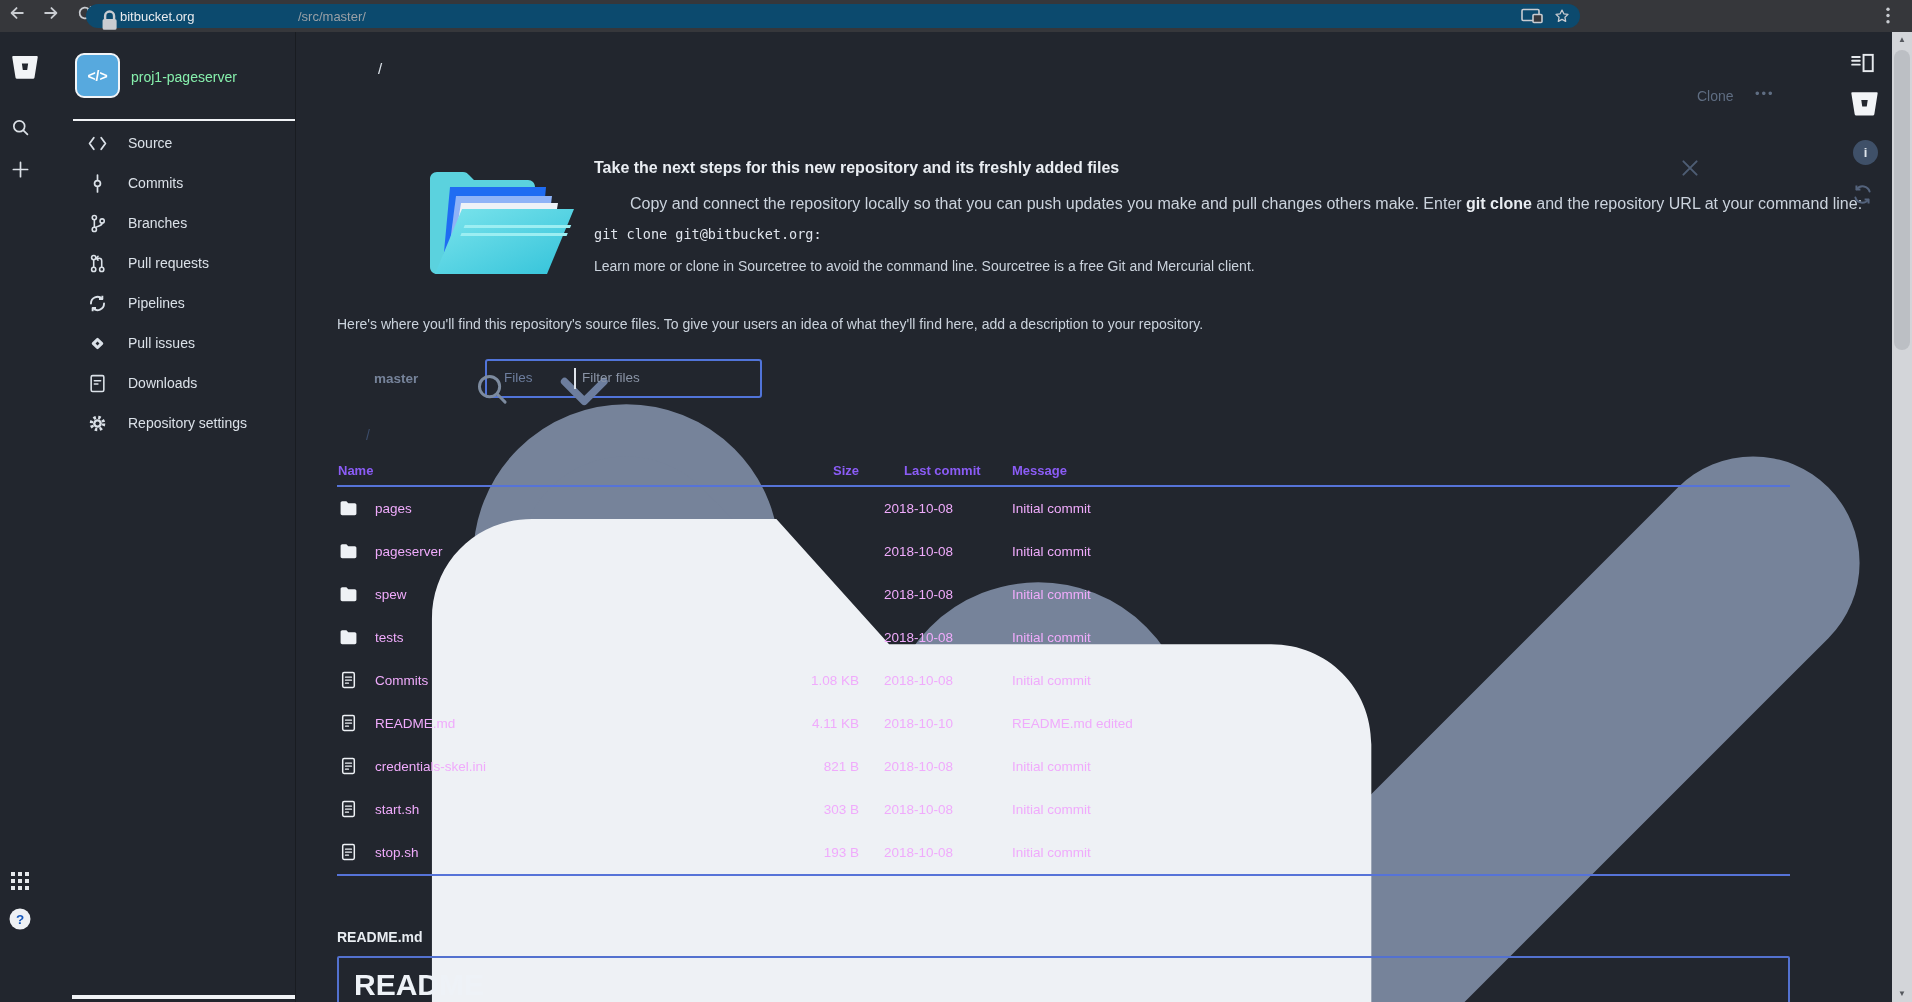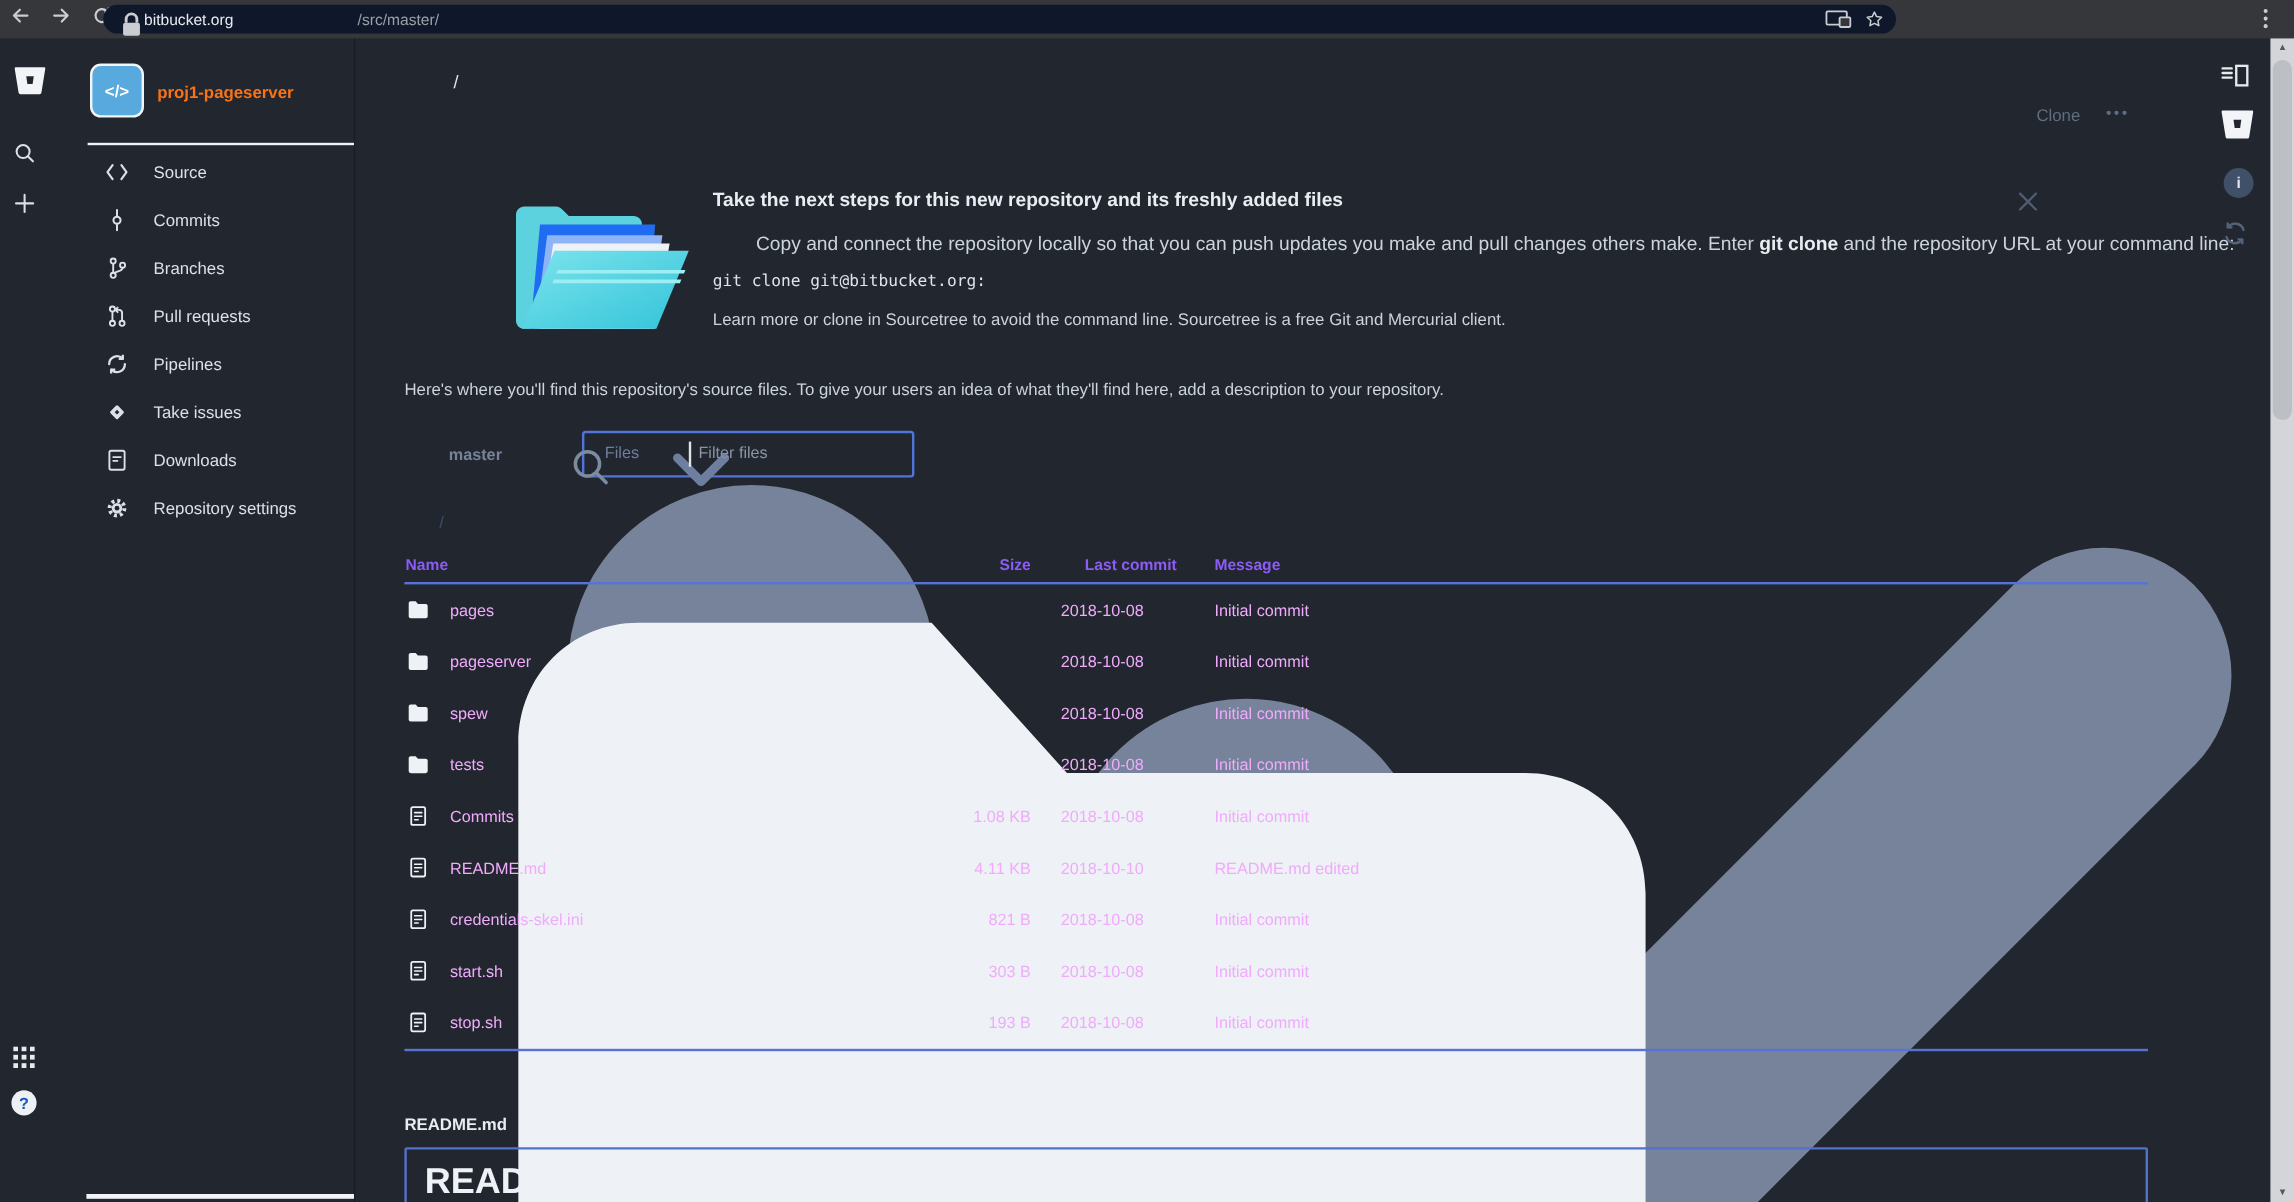--- a/index.html
+++ b/index.html
@@ -5,21 +5,21 @@
   html,body{margin:0;padding:0;background:#101216;}
   #screen{position:relative;width:1912px;height:1002px;overflow:hidden;
     background:#22262e;font-family:"Liberation Sans",sans-serif;
     -webkit-font-smoothing:antialiased;}
   #screen *{box-sizing:border-box;}
 
   
   .browser-bar{position:absolute;top:0;left:0;width:1912px;height:32px;background:#36373b;}
   .nav-btn{position:absolute;top:4px;width:24px;height:24px;display:flex;align-items:center;justify-content:center;cursor:pointer;}
   .nav-btn svg{width:18px;height:18px;}
-  .omnibox{position:absolute;left:86px;top:4px;width:1494px;height:24px;border-radius:12px;background:#0f172a;}
+  .omnibox{position:absolute;left:86px;top:4px;width:1494px;height:24px;border-radius:12px;background:#0c4a6e;}
   .omnibox .lock{position:absolute;left:14px;top:5px;width:11px;height:14px;}
   .omnibox .host{position:absolute;left:34px;top:5px;font-size:13px;color:#e8eaed;}
   .omnibox .path{position:absolute;left:212px;top:5px;font-size:13px;color:#9aa0a6;}
   .pill-icons{position:absolute;right:10px;top:4px;height:16px;display:flex;gap:11px;align-items:center;}
   .pill-icons span{display:inline-flex;width:17px;height:16px;}
   .kebab-btn{position:absolute;left:1886px;top:7px;width:12px;height:18px;display:flex;justify-content:center;}
   .kebab-btn svg{width:4px;height:17px;}
 
   
   .scrollbar{position:absolute;left:1892px;top:32px;width:20px;height:970px;background:#d3d5d9;}
@@ -27,21 +27,21 @@
   .sb-up{top:0;} .sb-down{bottom:0;}
   .sb-thumb{position:absolute;left:2px;top:18px;width:16px;height:300px;border-radius:8px;background:#bcbfc4;}
 
   
   .rail-ic{position:absolute;display:flex;align-items:center;justify-content:center;cursor:pointer;}
 
   
   .nav-edge{position:absolute;left:295px;top:32px;width:1px;height:970px;background:#191c21;}
   .repo-avatar{position:absolute;left:75px;top:53px;width:45px;height:45px;border-radius:9px;background:#57a9de;
     border:2px solid #f2f5f8;color:#fff;font-weight:bold;font-size:14px;display:flex;align-items:center;justify-content:center;}
-  .repo-name{position:absolute;left:131px;top:69px;font-size:14px;font-weight:bold;color:#f97316;}
+  .repo-name{position:absolute;left:131px;top:69px;font-size:14px;font-weight:normal;color:#86efac;}
   .nav-divider{position:absolute;left:73px;top:119px;width:222px;height:2px;background:#f1f3f6;}
   .nav-list{position:absolute;left:88px;top:123px;margin:0;padding:0;list-style:none;width:200px;}
   .nav-item{height:40px;display:flex;align-items:center;cursor:pointer;color:#dbe1e8;}
   .nav-ic{width:19px;height:19px;display:inline-flex;align-items:center;justify-content:center;color:#dbe1e8;}
   .nav-ic svg{width:100%;height:100%;}
   .nav-label{margin-left:21px;font-size:14px;}
   .nav-bottom-line{position:absolute;left:72px;top:995px;width:223px;height:4px;background:#f1f3f6;}
 
   
   .crumb-root{position:absolute;left:378px;top:60px;font-size:15px;color:#dfe5ec;}
@@ -271,21 +271,21 @@
         </span>
         <span class="nav-label">Pipelines</span>
       </li>
       <li class="nav-item">
         <span class="nav-ic">
           <svg viewBox="0 0 18 18">
             <rect x="4.8" y="4.8" width="8.4" height="8.4" rx="1.2" transform="rotate(45 9 9)" fill="currentColor"></rect>
             <rect x="7.7" y="7.7" width="2.6" height="2.6" transform="rotate(45 9 9)" fill="#22262e"></rect>
           </svg>
         </span>
-        <span class="nav-label">Take issues</span>
+        <span class="nav-label">Pull issues</span>
       </li>
       <li class="nav-item">
         <span class="nav-ic">
           <svg viewBox="0 0 16 18">
             <rect x="2" y="1.5" width="12" height="15" rx="1.4" fill="none" stroke="currentColor" stroke-width="1.5"></rect>
             <path d="M5 6.5h6M5 9.5h3.4" stroke="currentColor" stroke-width="1.4" stroke-linecap="round"></path>
           </svg>
         </span>
         <span class="nav-label">Downloads</span>
       </li>

